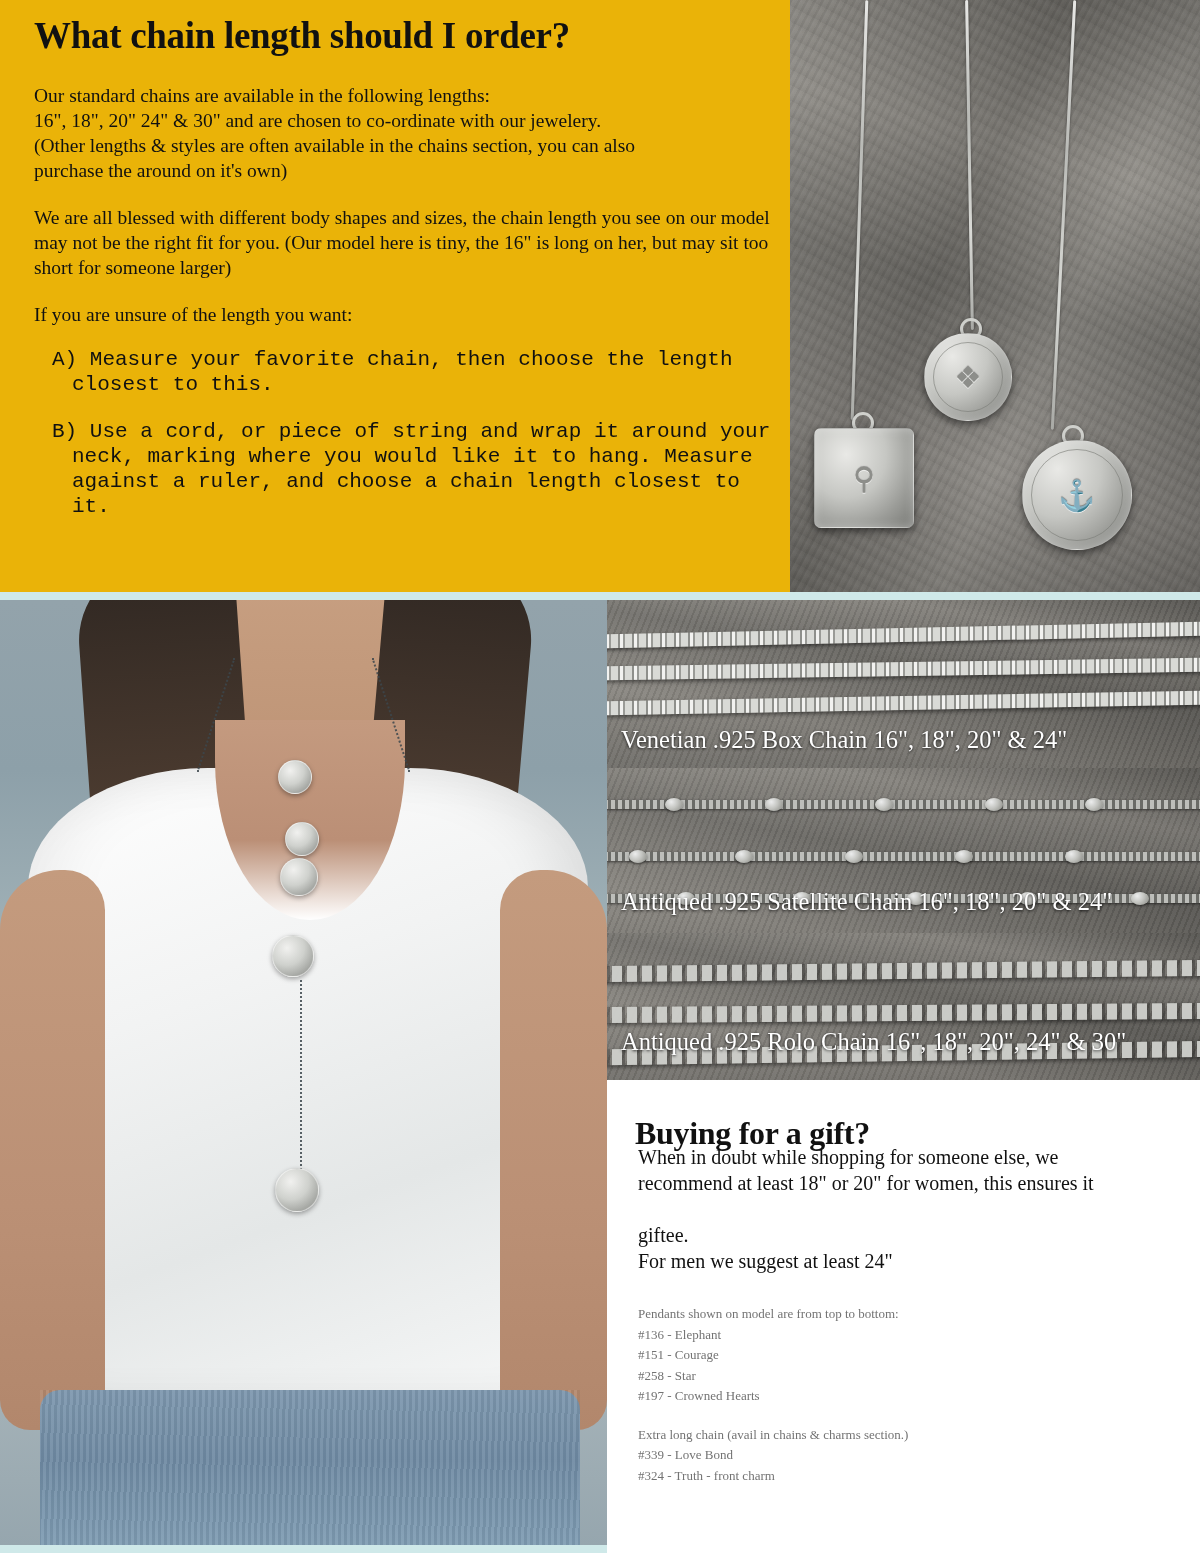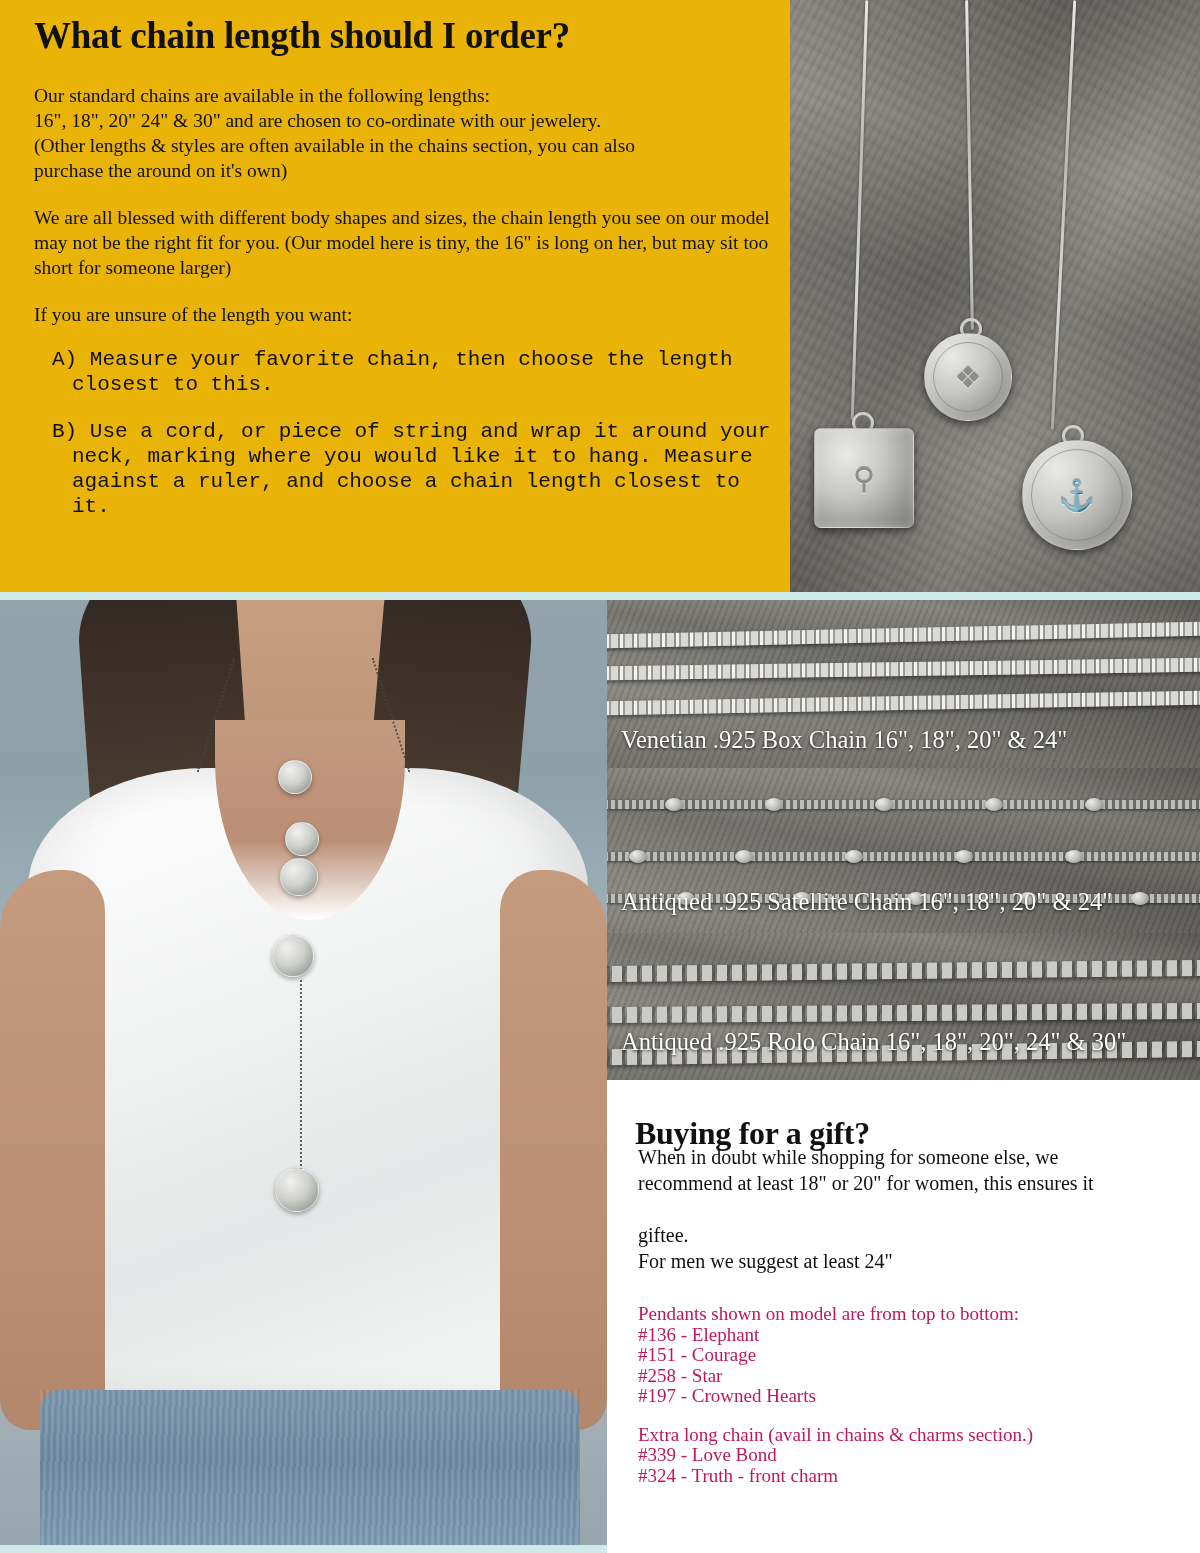--- a/index.html
+++ b/index.html
@@ -313,23 +313,23 @@
     left: 31px; top: 64px;
     width: 500px;
     font-size: 20px;
     line-height: 26px;
     color: #111111;
   }
   .gift-note {
     position: absolute;
     left: 31px; top: 224px;
     width: 520px;
-    font-size: 19px;
+    font-size: 13px;
     line-height: 20.5px;
-    color: #be185d;
+    color: #737373;
   }
   .gift-note .blk { margin-bottom: 18px; }
   .gift-note .row { white-space: nowrap; }
 </style>
 </head>
 <body>
 
 <div class="top-section">
 
   <div class="top-text">

